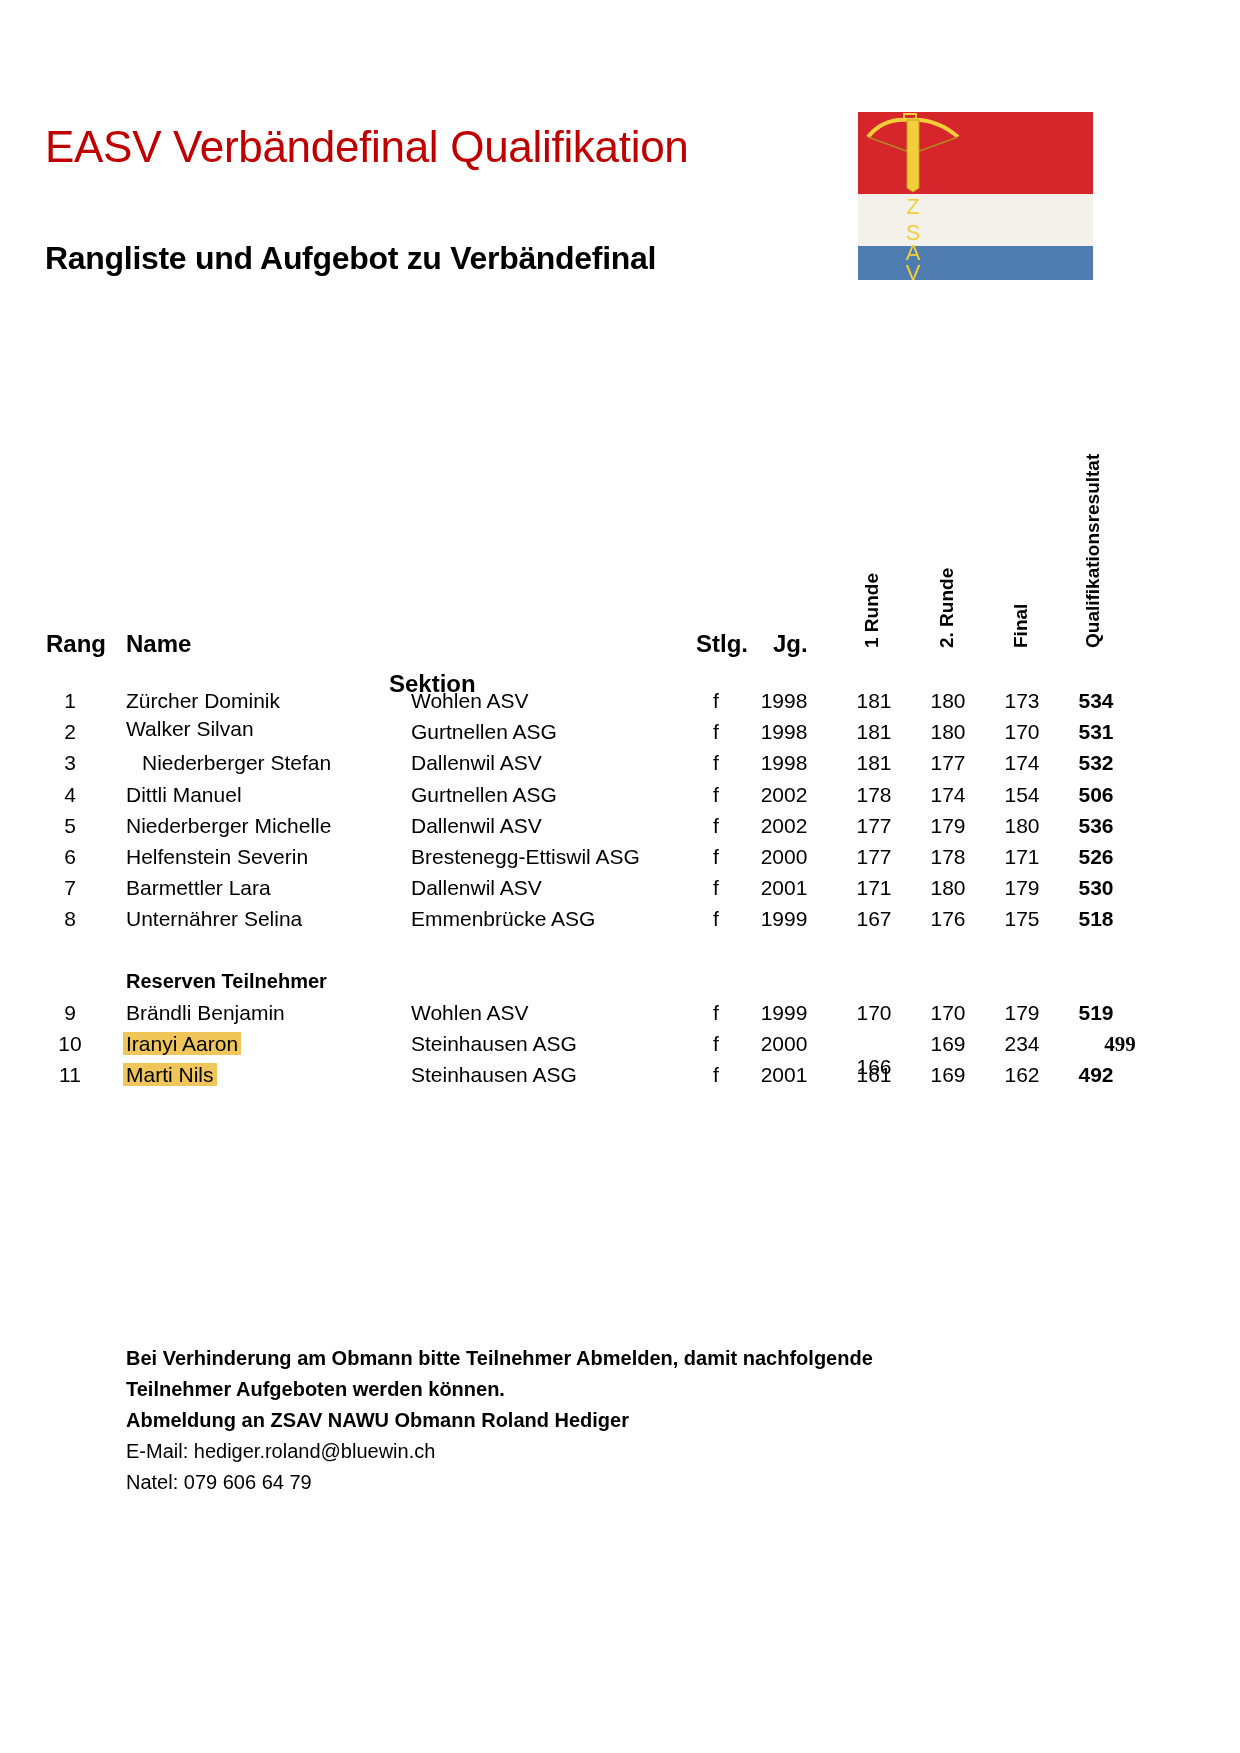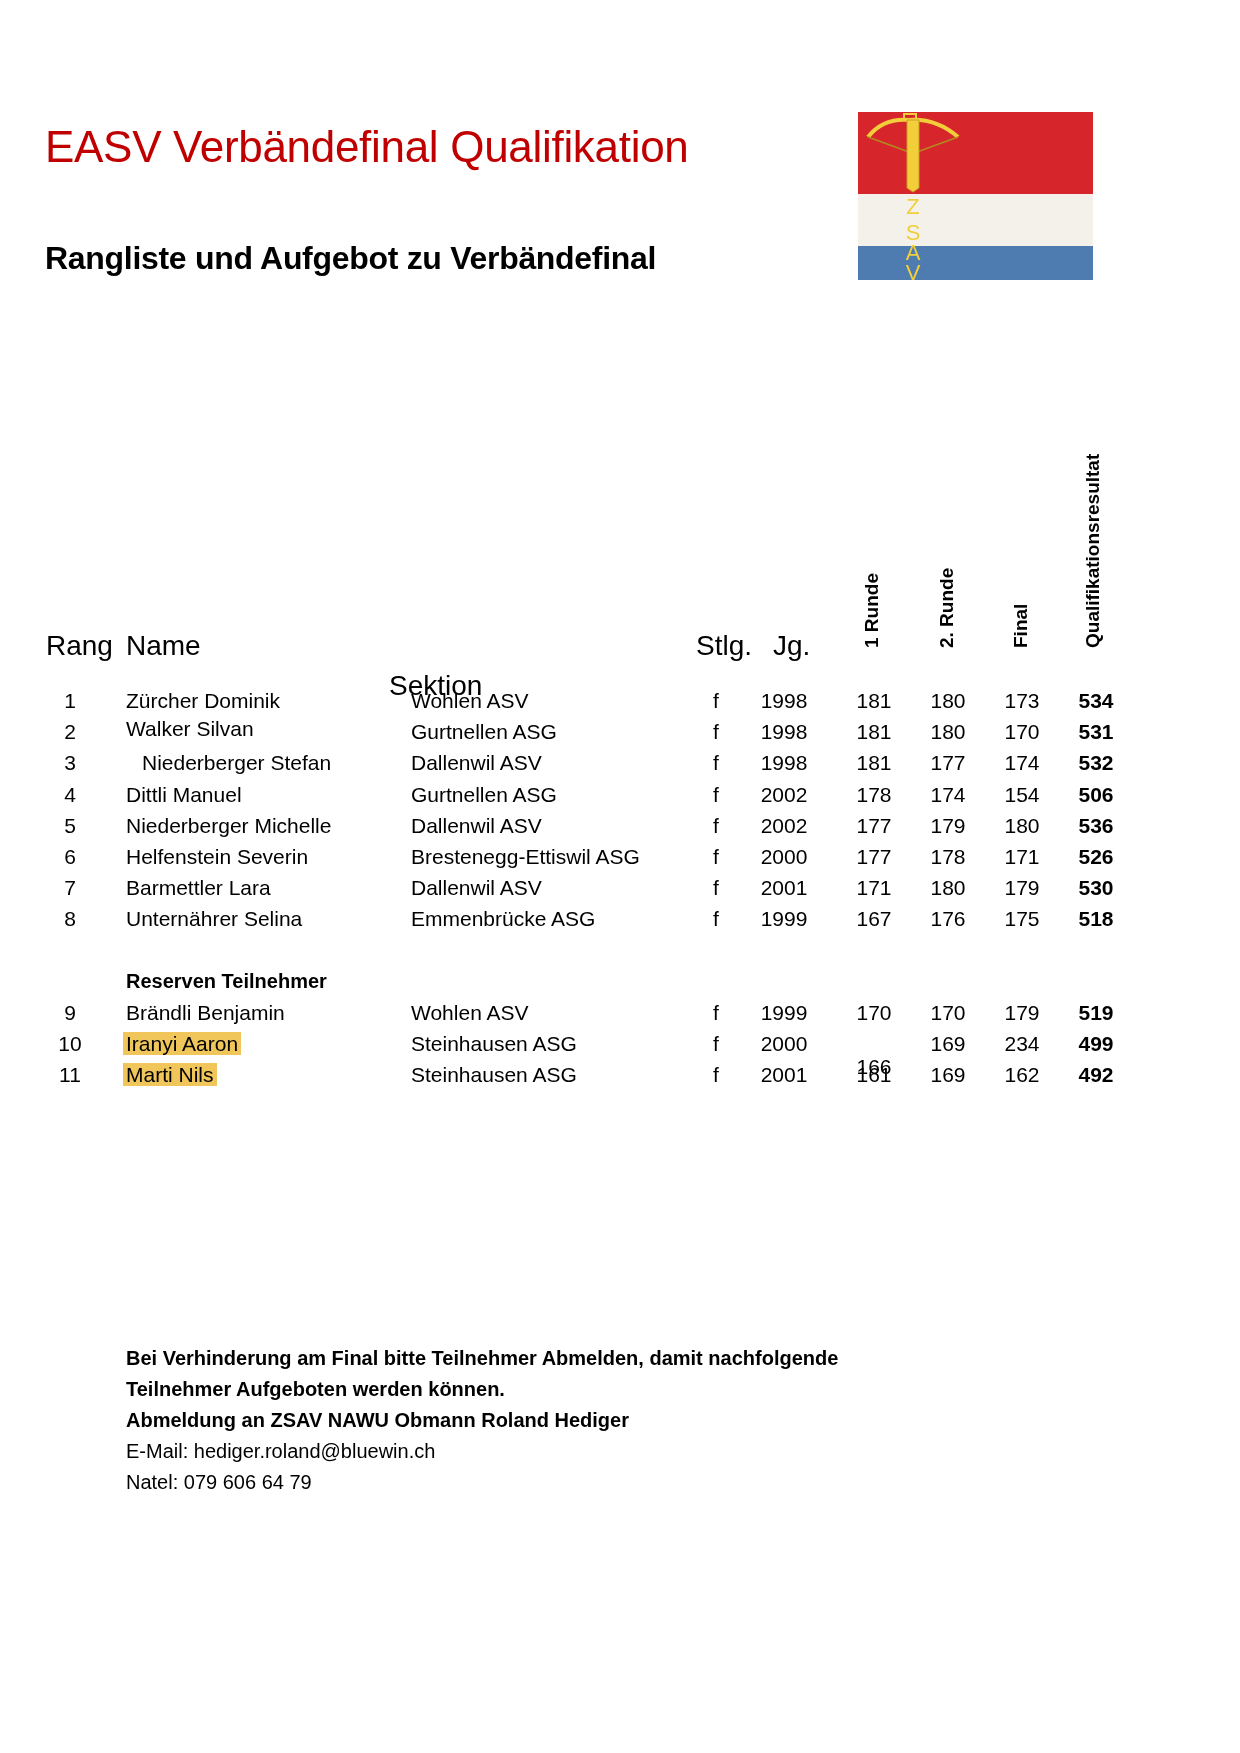--- a/index.html
+++ b/index.html
@@ -2,21 +2,21 @@
 <html><head>
 <meta charset="utf-8">
 <style>
   html, body { margin:0; padding:0; background:#ffffff; }
   body { width:1240px; height:1753px; position:relative; overflow:hidden;
          font-family:"Liberation Sans", sans-serif; color:#000; }
   .abs { position:absolute; }
   .title { left:45px; top:122px; font-size:44px; color:#c00000; white-space:nowrap; letter-spacing:-0.3px; }
   .subtitle { left:45px; top:240px; font-size:32px; font-weight:bold; white-space:nowrap; letter-spacing:-0.3px; }
   .flag { left:858px; top:112px; width:235px; height:168px; }
-  .hdr { font-size:28px; font-weight:normal; white-space:nowrap; }
+  .hdr { font-size:24px; font-weight:bold; white-space:nowrap; }
   .vhdr { font-size:19px; font-weight:bold; white-space:nowrap; transform-origin:left bottom; transform:rotate(-90deg); }
   .cell { font-size:21px; white-space:nowrap; }
   .num { text-align:center; width:60px; }
   .bold { font-weight:bold; }
   .hl { background:#f0c65a; padding:0 3px; margin-left:-3px; }
   .foot { left:126px; font-size:20px; white-space:nowrap; }
 </style>
 </head>
 <body>
 
@@ -136,29 +136,29 @@
     <div class="abs cell num" style="left: 992px; top: 1001px; width: 60px;">179</div>
     <div class="abs cell num bold" style="left: 1066px; top: 1001px; width: 60px;">519</div>
     <div class="abs cell num" style="left: 40px; top: 1032.2px; width: 60px;">10</div>
     <div class="abs cell " style="left: 126px; top: 1032.2px;"><span class="hl">Iranyi Aaron</span></div>
     <div class="abs cell " style="left: 411px; top: 1032.2px;">Steinhausen ASG</div>
     <div class="abs cell num" style="left: 686px; top: 1032.2px; width: 60px;">f</div>
     <div class="abs cell num" style="left: 754px; top: 1032.2px; width: 60px;">2000</div>
     <div class="abs cell num" style="left: 844px; top: 1032.2px; width: 60px; margin-top: 23px;">166</div>
     <div class="abs cell num" style="left: 918px; top: 1032.2px; width: 60px;">169</div>
     <div class="abs cell num" style="left: 992px; top: 1032.2px; width: 60px;">234</div>
-    <div class="abs cell num bold" style="left: 1066px; top: 1032.2px; width: 60px;">499</div>
+    <div class="abs cell num bold" style="left: 1090px; top: 1032.2px; width: 60px; font-family: Liberation Serif, serif;">499</div>
     <div class="abs cell num" style="left: 40px; top: 1063.4px; width: 60px;">11</div>
     <div class="abs cell " style="left: 126px; top: 1063.4px;"><span class="hl">Marti Nils</span></div>
     <div class="abs cell " style="left: 411px; top: 1063.4px;">Steinhausen ASG</div>
     <div class="abs cell num" style="left: 686px; top: 1063.4px; width: 60px;">f</div>
     <div class="abs cell num" style="left: 754px; top: 1063.4px; width: 60px;">2001</div>
     <div class="abs cell num" style="left: 844px; top: 1063.4px; width: 60px;">161</div>
     <div class="abs cell num" style="left: 918px; top: 1063.4px; width: 60px;">169</div>
     <div class="abs cell num" style="left: 992px; top: 1063.4px; width: 60px;">162</div>
     <div class="abs cell num bold" style="left: 1066px; top: 1063.4px; width: 60px;">492</div>
   </div>
 
-<div class="abs foot bold" style="top:1347px;">Bei Verhinderung am Final bitte Teilnehmer Abmelden, damit nachfolgende</div>
+<div class="abs foot bold" style="top:1347px;">Bei Verhinderung am Obmann bitte Teilnehmer Abmelden, damit nachfolgende</div>
 <div class="abs foot bold" style="top:1378px;">Teilnehmer Aufgeboten werden können.</div>
 <div class="abs foot bold" style="top:1409px;">Abmeldung an ZSAV NAWU Obmann Roland Hediger</div>
 <div class="abs foot" style="top:1440px;">E-Mail: hediger.roland@bluewin.ch</div>
 <div class="abs foot" style="top:1471px;">Natel: 079 606 64 79</div>
 
 </body></html>

